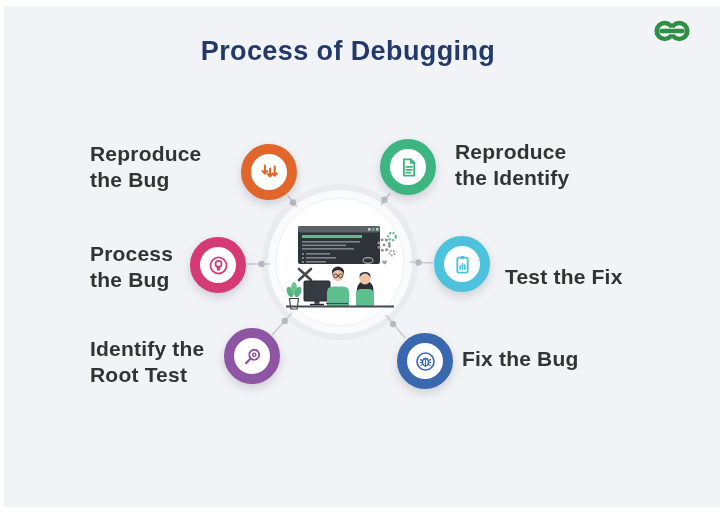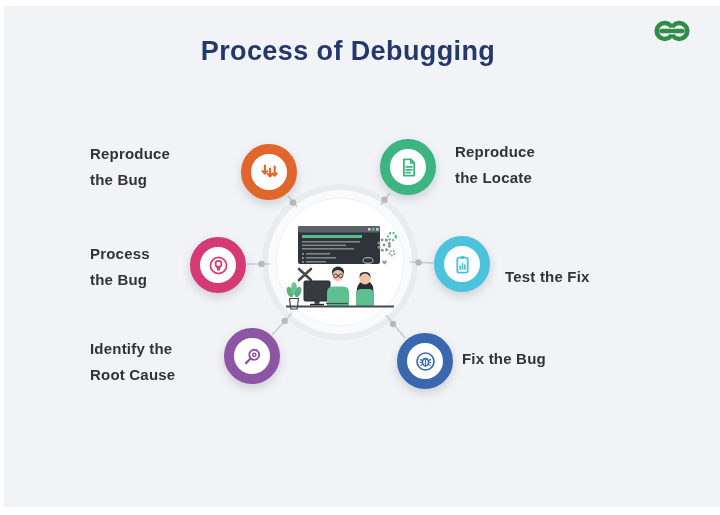--- a/index.html
+++ b/index.html
@@ -22,21 +22,21 @@
   .c3{border-color:#3DB581;color:#3DB581;}
   .c4{border-color:#4CC2DC;color:#4CC2DC;}
   .c5{border-color:#3A68AF;color:#3A68AF;}
   .p0{left:241px;top:144px;}
   .p1{left:190px;top:237px;}
   .p2{left:224px;top:328px;}
   .p3{left:380px;top:139px;}
   .p4{left:434px;top:236px;}
   .p5{left:397px;top:333px;}
 
-  .label{position:absolute;font-size:15px;font-weight:600;color:#333333;line-height:26px;
+  .label{position:absolute;font-size:21px;font-weight:600;color:#333333;line-height:26px;
          letter-spacing:.2px;white-space:nowrap;}
   .label span{display:block;}
   .l0{left:90px;top:141px;}
   .l1{left:90px;top:241px;}
   .l2{left:90px;top:336px;}
   .l3{left:455px;top:139px;}
   .l4{left:505px;top:264px;}
   .l5{left:462px;top:346px;text-align:right;}
 </style>
 </head>
@@ -193,25 +193,25 @@
   <div class="label l0">
     <span>Reproduce</span>
     <span>the Bug</span>
   </div>
   <div class="label l1">
     <span>Process</span>
     <span>the Bug</span>
   </div>
   <div class="label l2">
     <span>Identify the</span>
-    <span>Root Cause</span>
+    <span>Root Test</span>
   </div>
   <div class="label l3">
     <span>Reproduce</span>
-    <span>the Locate</span>
+    <span>the Identify</span>
   </div>
   <div class="label l4">
     <span>Test the Fix</span>
   </div>
   <div class="label l5">
     <span>Fix the Bug</span>
   </div>
 </div>
 
 </body></html>

